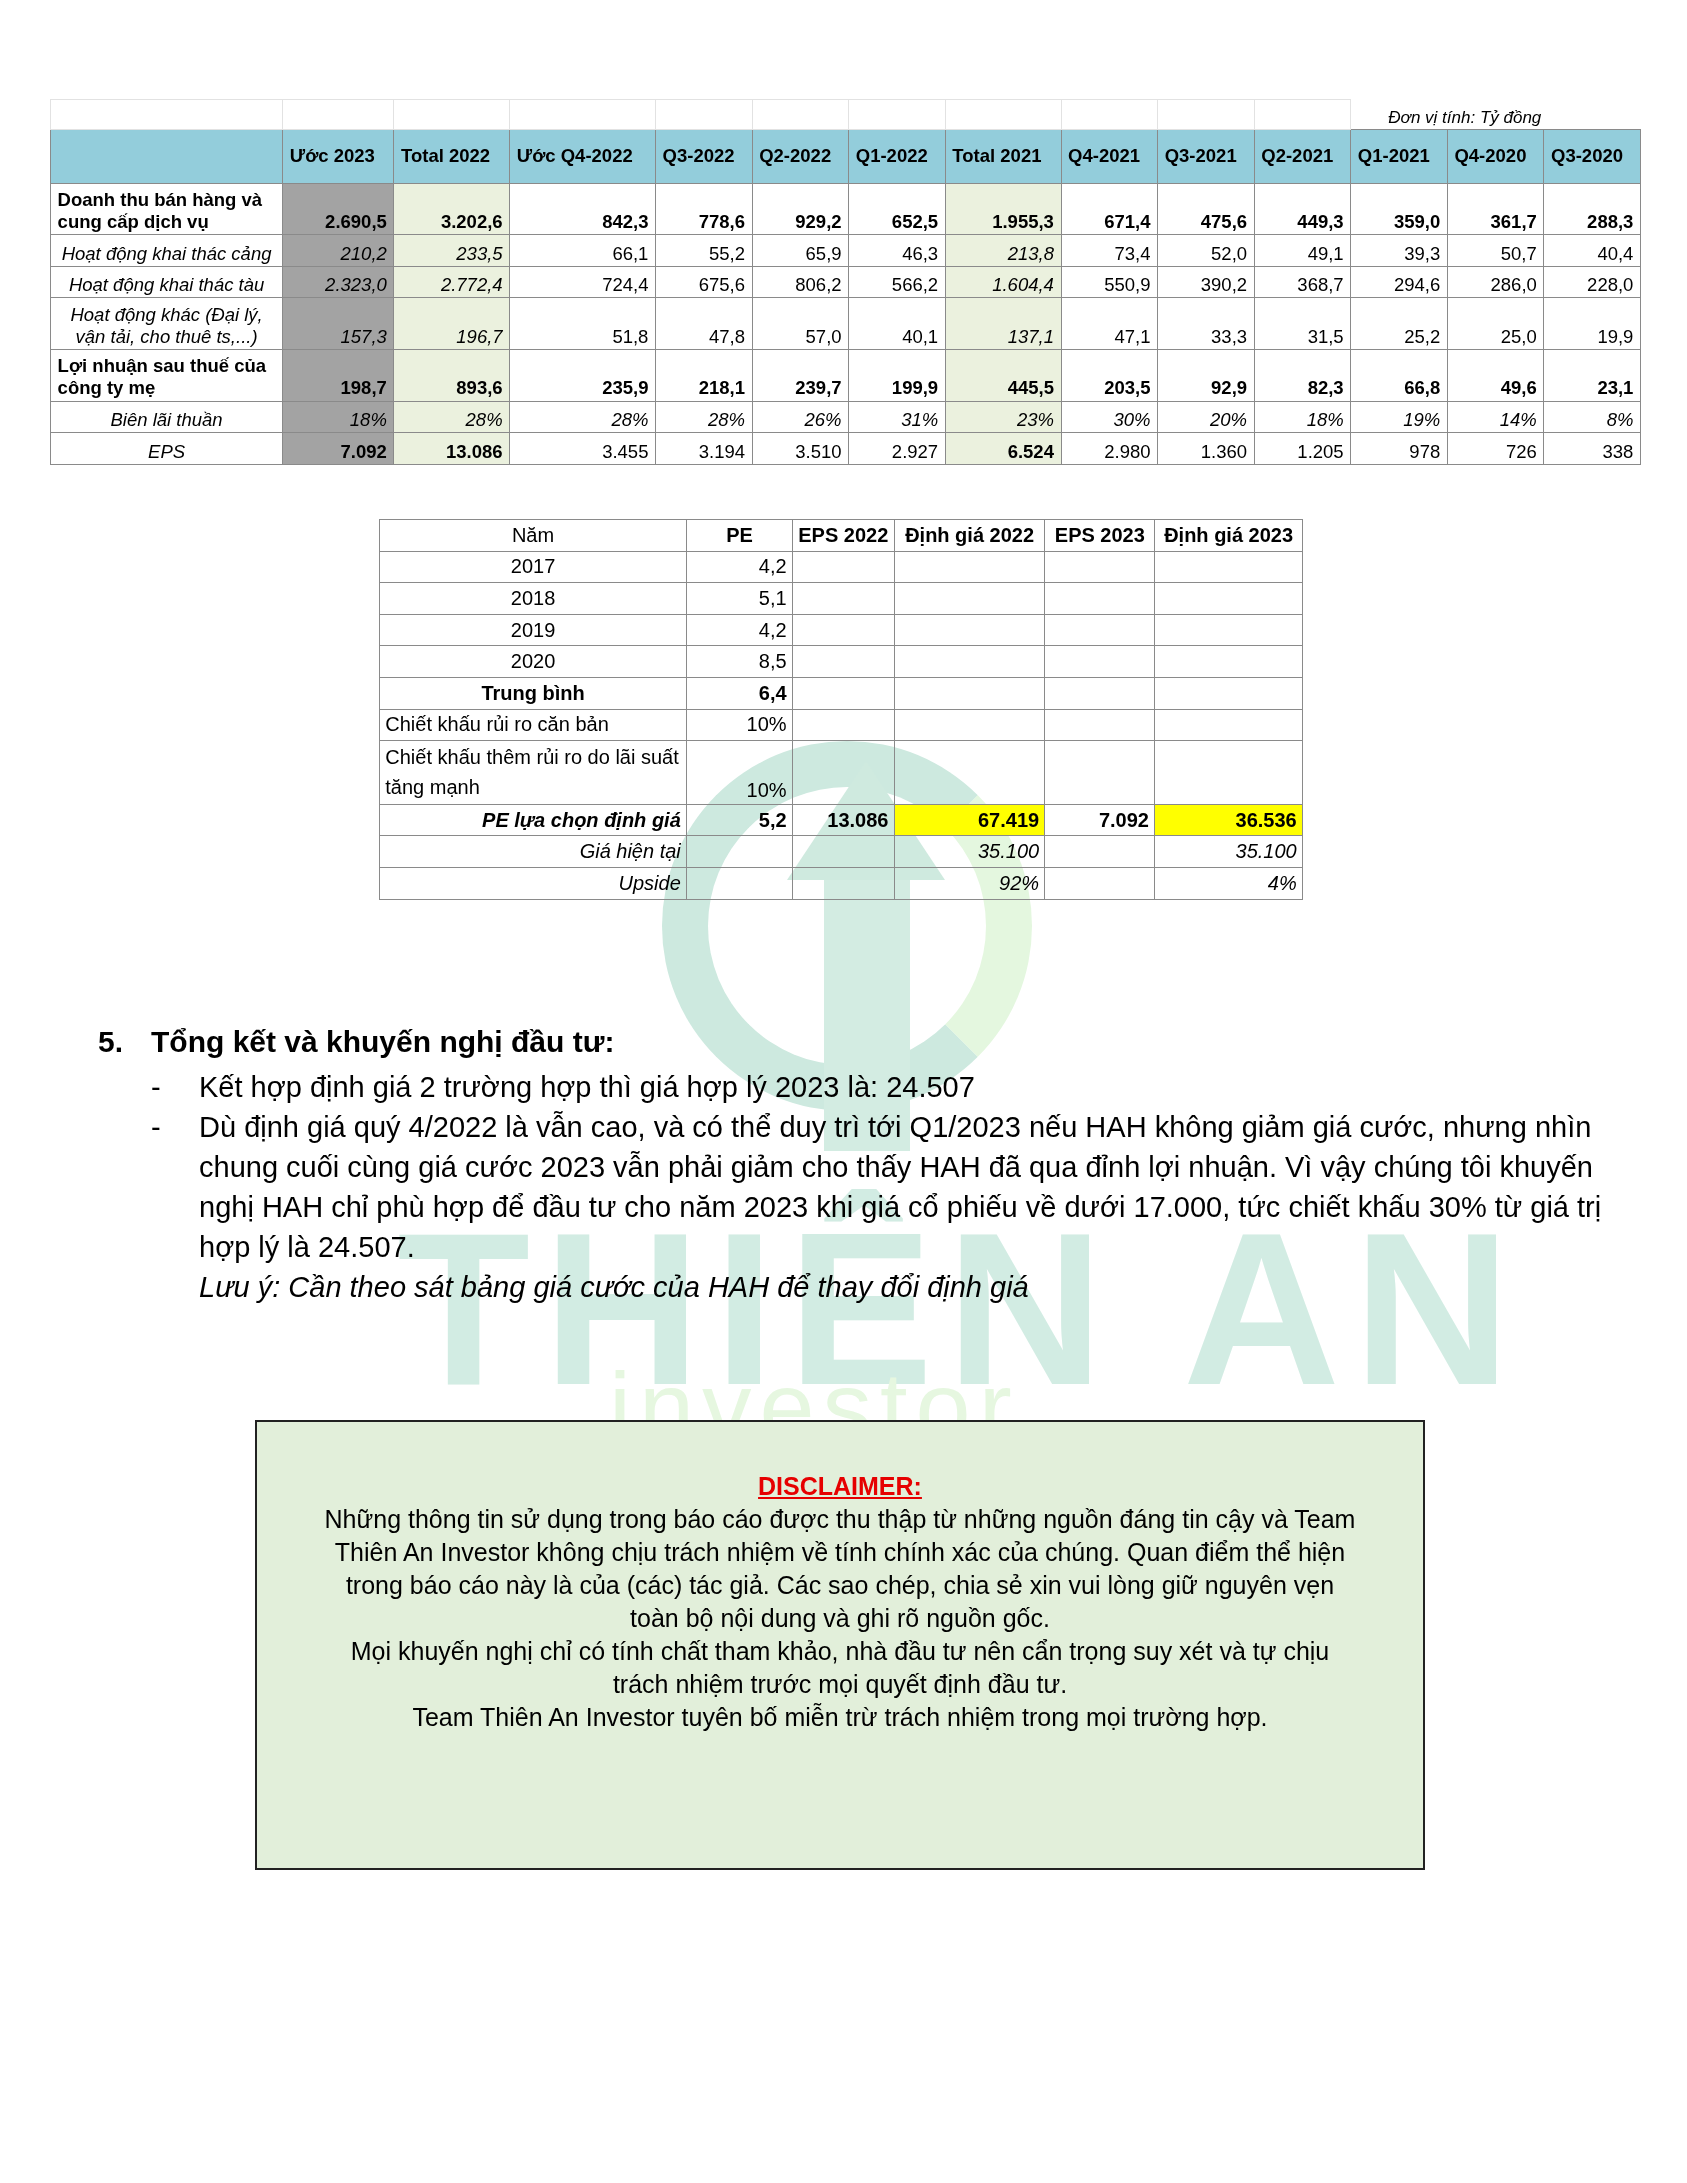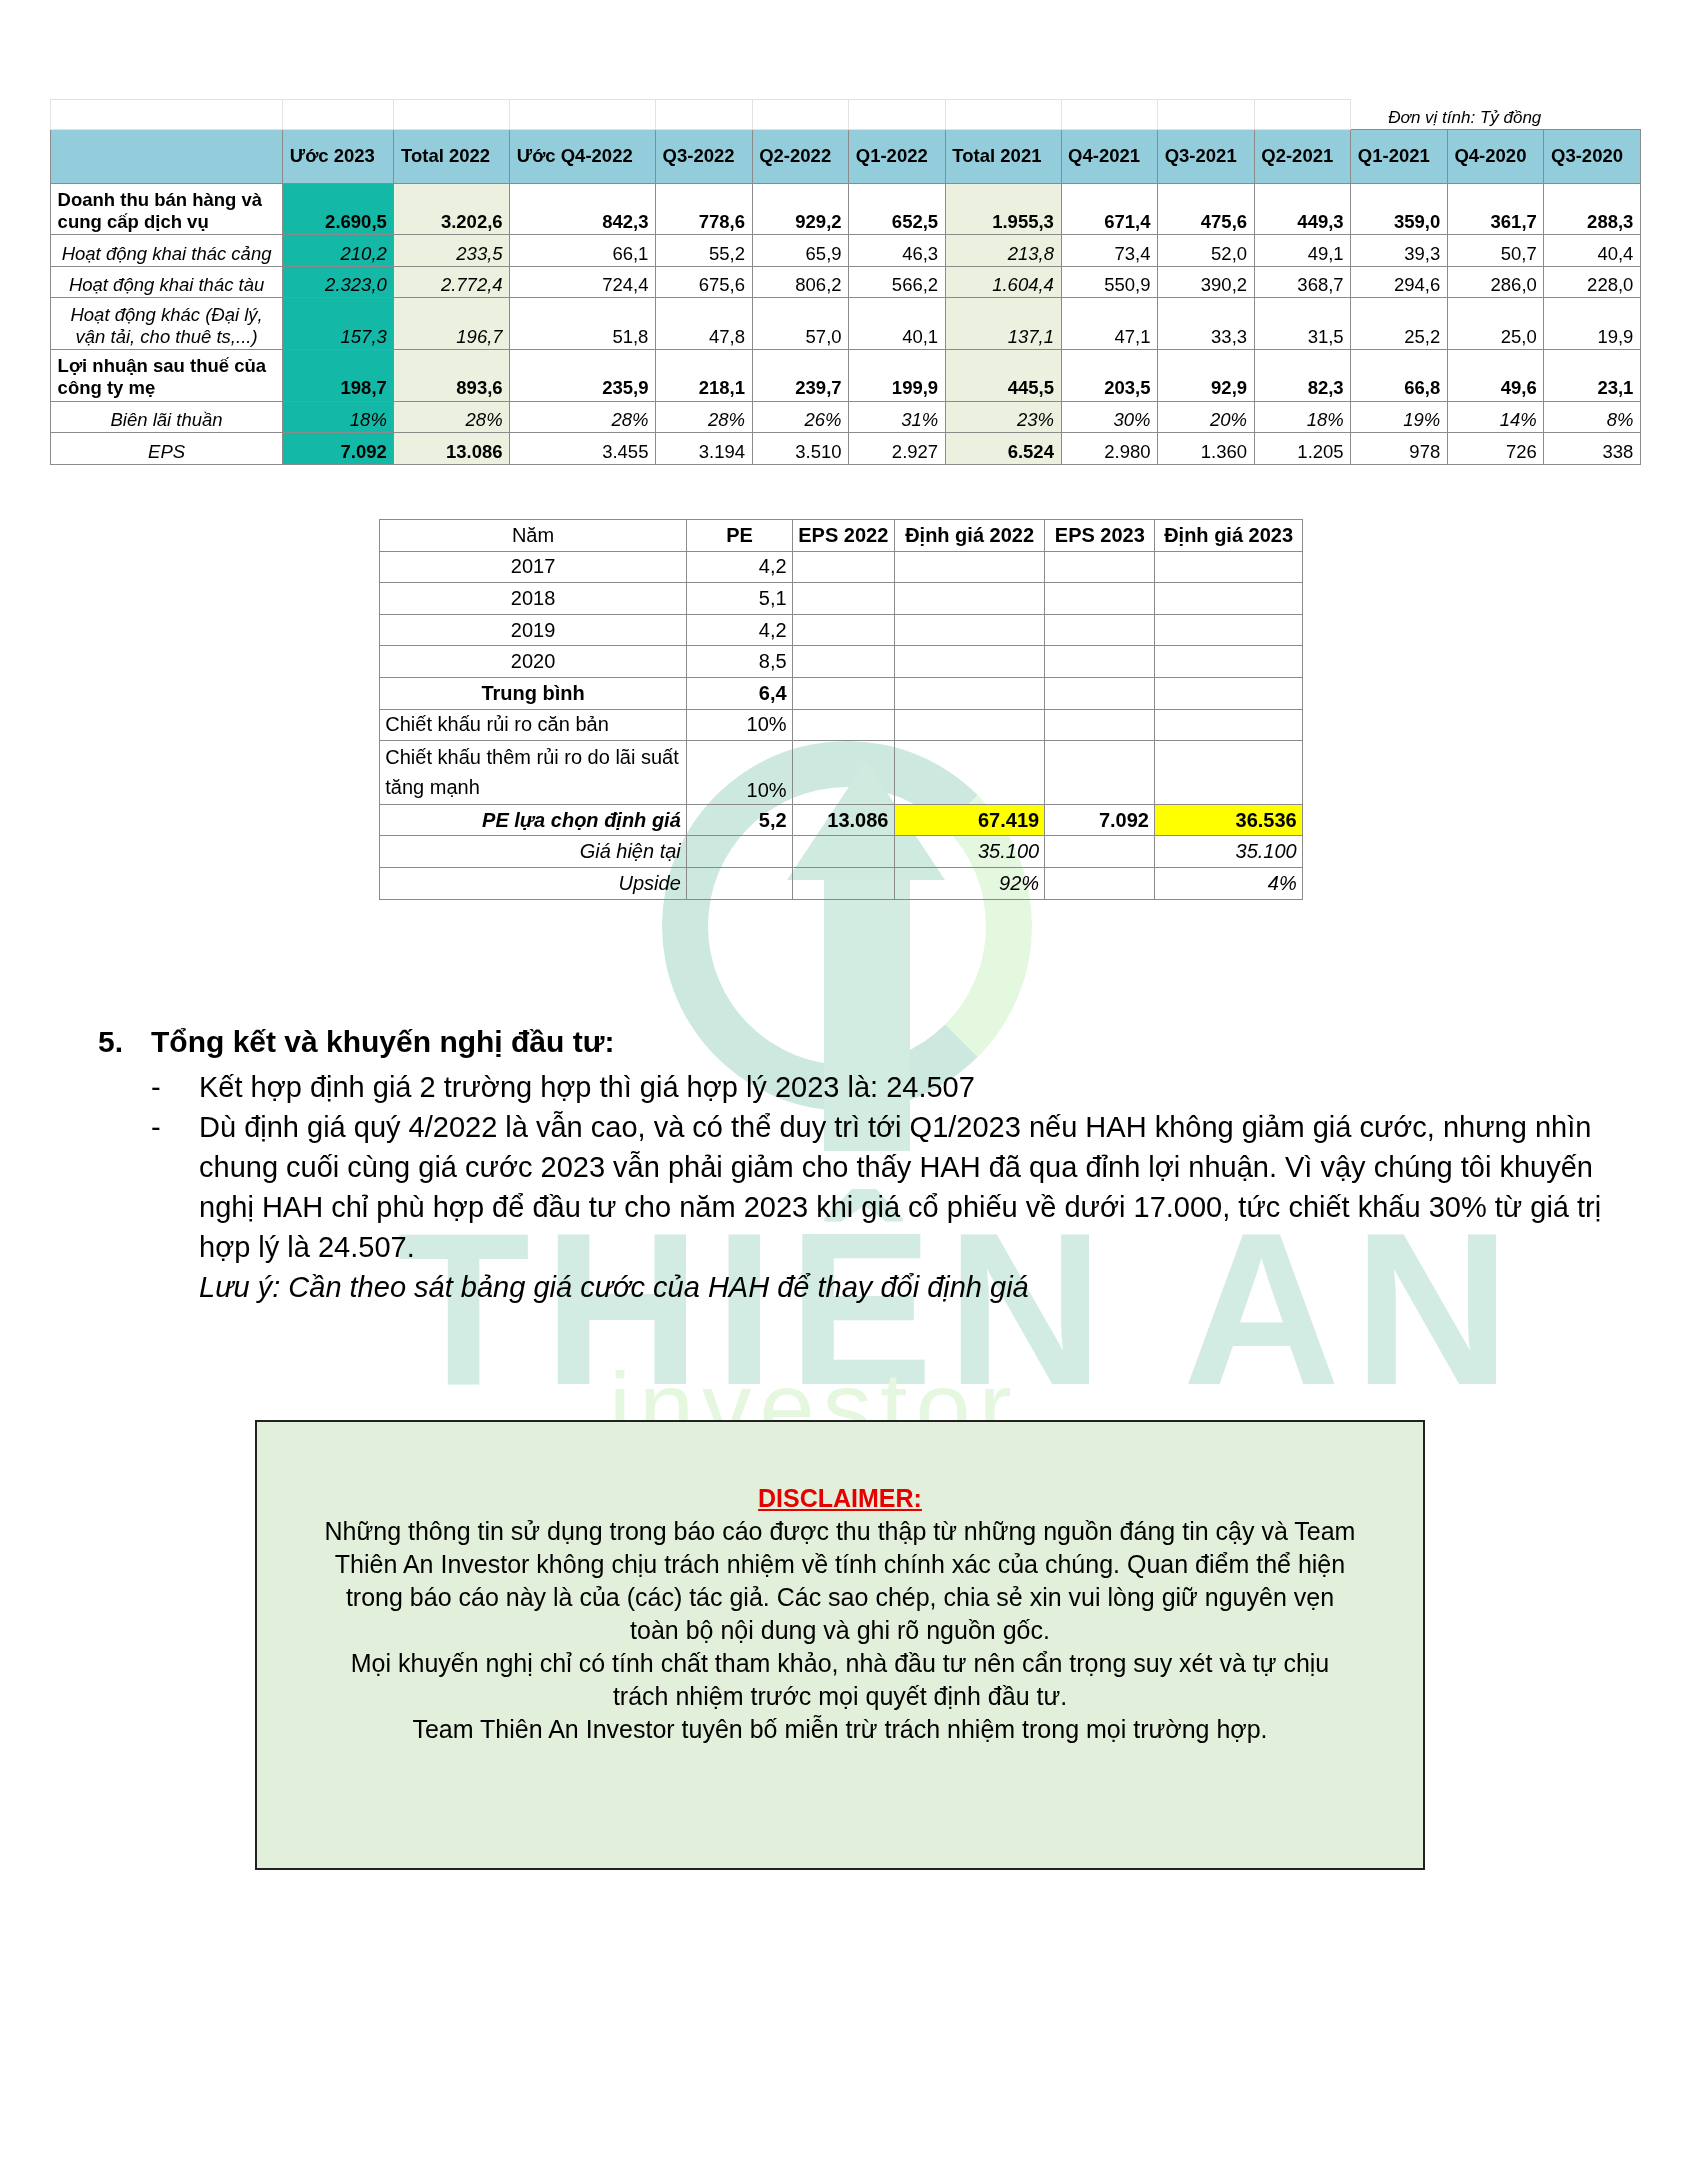--- a/index.html
+++ b/index.html
@@ -24,21 +24,21 @@
   table { border-collapse: collapse; position: absolute; font-family: "Liberation Sans", sans-serif; }
   #fin { left: 50px; top: 99px; width: 1591px; font-size: 18.5px; }
   #fin td, #fin th { border: 1.3px solid #8a8a8a; padding: 1.3px 6.6px; text-align: right; vertical-align: bottom; }
   #fin .unit-row td { border: 0.7px solid #e2e2e2; height: 26.5px; }
   #fin .unit-row td.unit { border: none; font-style: italic; font-size: 17px; text-align: right; padding-right: 2.6px; }
   #fin th { background: #93cddb; font-weight: 700; height: 50px; vertical-align: middle; text-align: left; }
   #fin td.lbl { text-align: left; width: 218px; }
   #fin td.lbl-i { text-align: center; font-style: italic; margin-left: 12px; }
   #fin tr.bold td { font-weight: 700; }
   #fin tr.ital td { font-style: italic; }
-  #fin td.c23 { background: #14b8a6; }
+  #fin td.c23 { background: #a3a3a3; }
   #fin td.c22, #fin td.c21 { background: #ebf1de; }
   #fin tr.tall td { height: 48px; }
   #fin tr.reg td { height: 28px; }
 
   
   #pe { left: 379px; top: 519px; width: 924px; font-size: 20px; }
   #pe td { border: 1.3px solid #8a8a8a; padding: 1.3px 5.3px; height: 28px; text-align: right; }
   #pe .head td { text-align: center; font-weight: 700; }
   #pe .head td.nam { font-weight: 400; }
   #pe td.year { text-align: center; }
@@ -52,21 +52,21 @@
   .sec h2 { margin: 0 0 5.3px 0; font-size: 30px; font-weight: 700; }
   .sec h2 .num { display: inline-block; width: 53px; }
   .sec ul { list-style: none; margin: 0; padding: 0; }
   .sec li { position: relative; padding-left: 101px; }
   .sec li .dash { position: absolute; left: 53px; top: 0; }
   .sec .note { padding-left: 101px; font-style: italic; }
 
   
   .disc { position: absolute; left: 255px; top: 1420px; width: 1170px; height: 450px;
           background: #e2efda; border: 2px solid #222; box-sizing: border-box;
-          text-align: center; font-size: 25px; line-height: 33px; padding-top: 60px; }
+          text-align: center; font-size: 25px; line-height: 33px; padding-top: 48px; }
   .disc .title { color: #e60000; font-weight: 700; text-decoration: underline; }
 </style>
 </head>
 <body>
 
 <div class="wm wm-circle"></div>
 <div class="wm wm-stem"></div>
 <div class="wm wm-arrow"></div>
 <div class="wm wm-text">THIÊN AN</div>
 <div class="wm wm-sub">investor</div>

